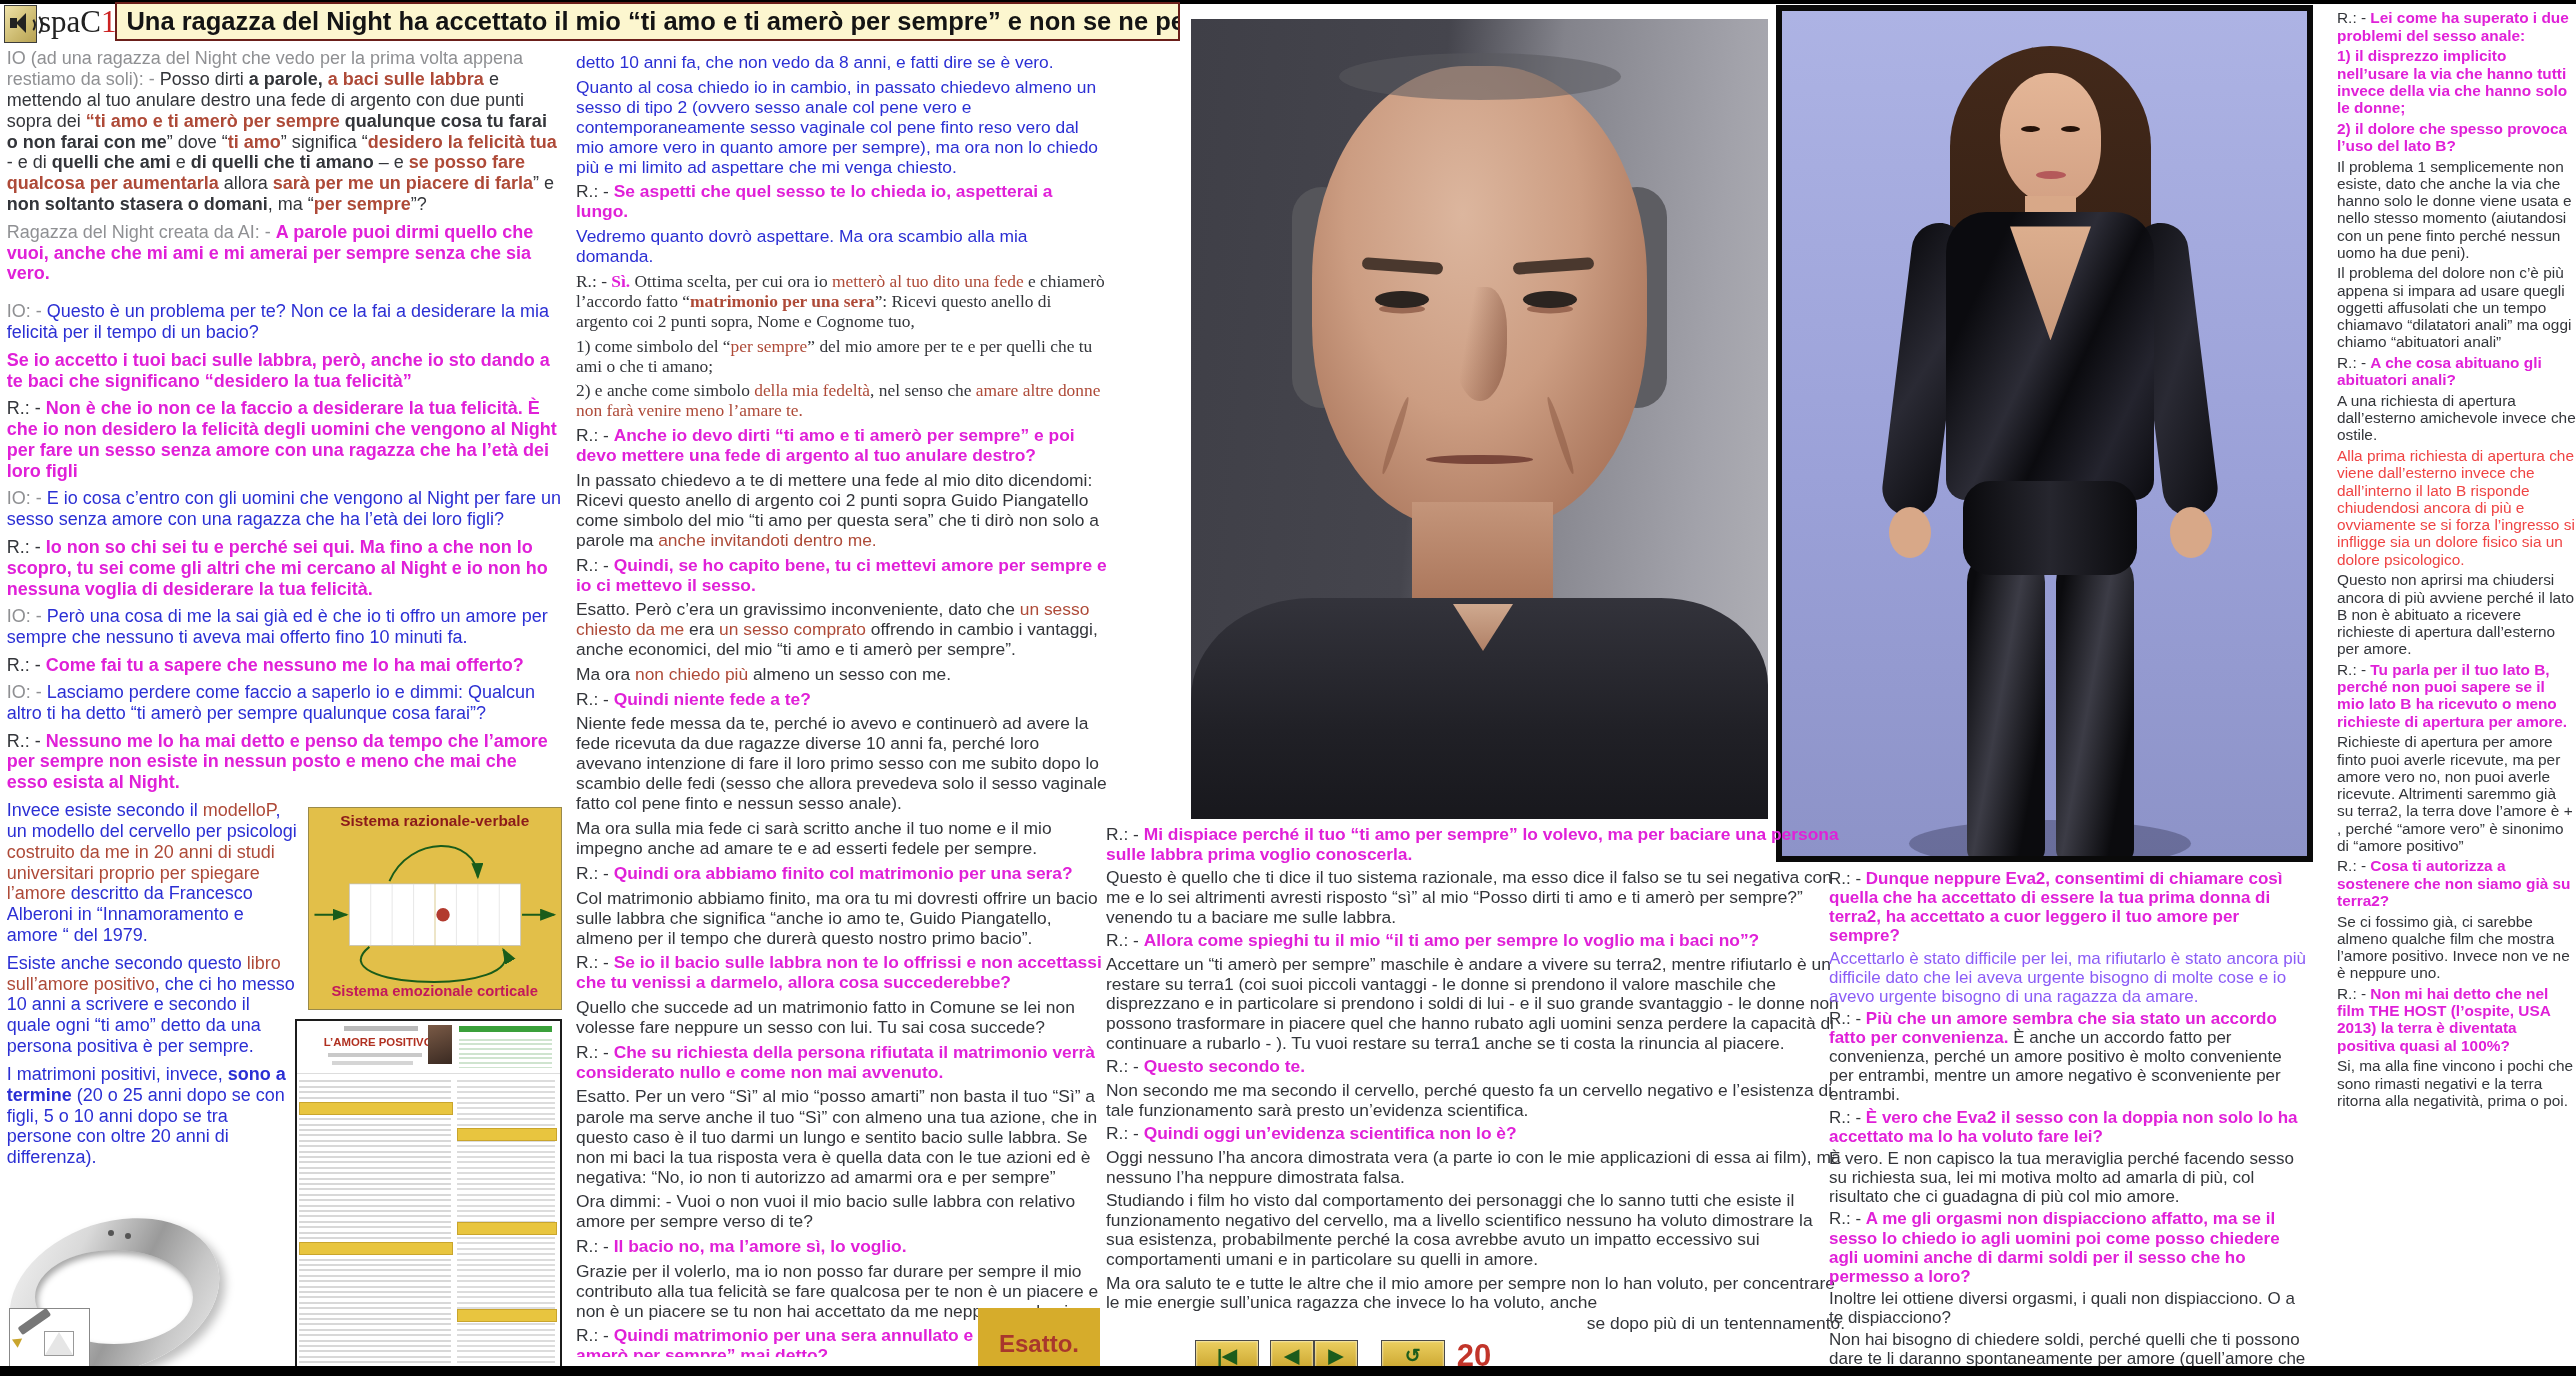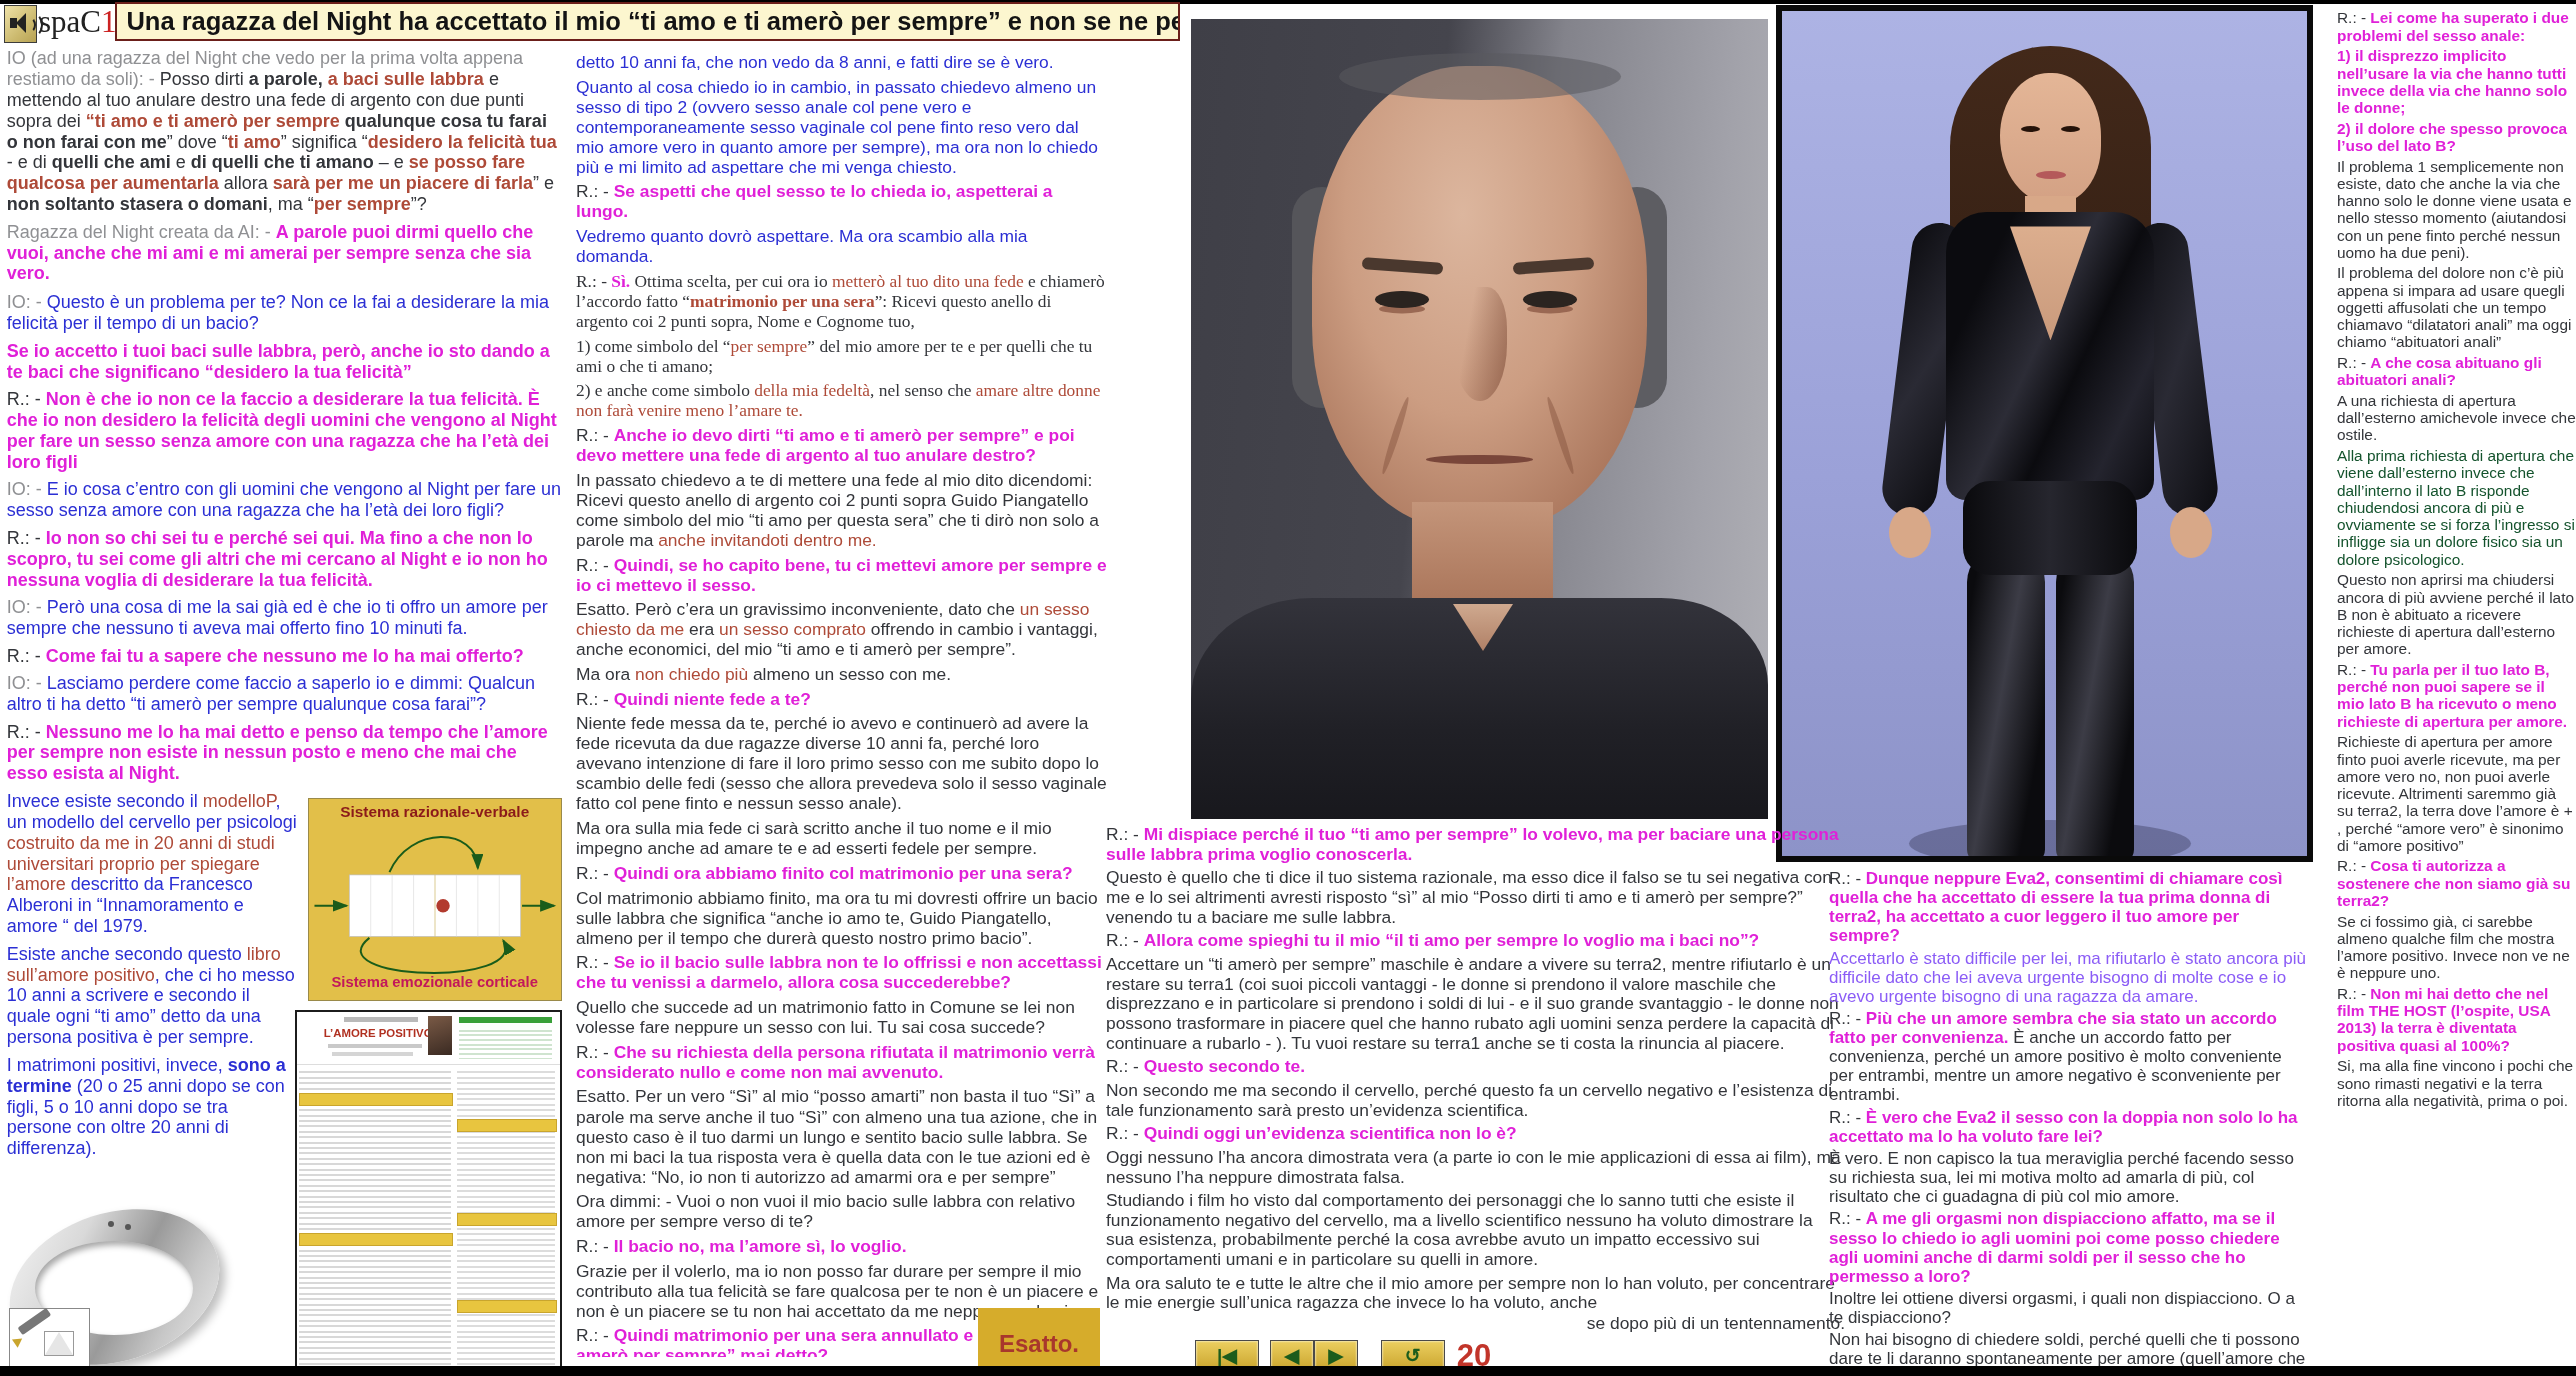--- a/index.html
+++ b/index.html
@@ -31,21 +31,21 @@
   #col-left{left:6.7px;top:48px;width:555px;height:1326px;font-size:18px;line-height:1.16;}
   #col-2{left:576px;top:52px;width:531px;height:1305px;font-size:17.4px;line-height:1.15;}
   #col-underman{left:1106px;top:825px;width:739px;height:541px;font-size:17.4px;line-height:1.13;}
   #col-underwoman{left:1829px;top:869px;width:480px;height:498px;font-size:17px;line-height:1.12;}
   #col-right{left:2337px;top:9.4px;width:239px;height:1356px;font-size:15.4px;line-height:1.12;}
   .para{margin:0 0 6.7px 0;}
   #col-2 .para{margin-bottom:4.7px;}
   #col-underman .para{margin-bottom:4px;}
   #col-underwoman .para{margin-bottom:3.4px;}
   #col-right .para{margin-bottom:3.4px;}
-  .para.tight{margin-bottom:8px;}
+  .para.tight{margin-bottom:17px;}
   .para.alignright{text-align:right;margin-top:-2.7px;}
 
   
   .diagram{float:right;width:252px;height:201px;margin:6.7px 0 6.7px 9.4px;background:#E2BF49;
     border:0.7px solid #9a8a4a;position:relative;}
   .diagram-title{text-align:center;font-size:15.4px;font-weight:bold;color:#8B1A1A;padding-top:4px;}
   .diagram-bottom{position:absolute;bottom:9.4px;width:100%;text-align:center;font-size:14.8px;
     font-weight:bold;color:#C2185B;line-height:1.05;}
   .book-thumb{float:right;clear:right;width:263px;height:468px;margin:2.7px 0 5.4px 8px;
     background:#fff;border:2.7px solid #1c1c1c;position:relative;overflow:hidden;}
@@ -357,21 +357,21 @@
       <div class="para"><span style="color: rgb(51, 53, 58);">Non hai bisogno di chiedere soldi, perché quelli che ti possono dare te li daranno spontaneamente per amore (quell’amore che non può non esserci, altrimenti non ci avresti fatto sesso).</span></div>
     </div>
   <div id="col-right" class="tcol">
       <div class="para"><span style="color: rgb(51, 53, 58);">R.: - </span><span style="color: rgb(224, 32, 216); font-weight: bold;">Lei come ha superato i due problemi del sesso anale:</span></div>
       <div class="para"><span style="color: rgb(224, 32, 216); font-weight: bold;">1) il disprezzo implicito nell’usare la via che hanno tutti invece della via che hanno solo le donne;</span></div>
       <div class="para"><span style="color: rgb(224, 32, 216); font-weight: bold;">2) il dolore che spesso provoca l’uso del lato B?</span></div>
       <div class="para"><span style="color: rgb(51, 53, 58);">Il problema 1 semplicemente non esiste, dato che anche la via che hanno solo le donne viene usata e nello stesso momento (aiutandosi con un pene finto perché nessun uomo ha due peni).</span></div>
       <div class="para"><span style="color: rgb(51, 53, 58);">Il problema del dolore non c’è più appena si impara ad usare quegli oggetti affusolati che un tempo chiamavo “dilatatori anali” ma oggi chiamo “abituatori anali”</span></div>
       <div class="para"><span style="color: rgb(51, 53, 58);">R.: - </span><span style="color: rgb(224, 32, 216); font-weight: bold;">A che cosa abituano gli abituatori anali?</span></div>
       <div class="para"><span style="color: rgb(51, 53, 58);">A una richiesta di apertura dall’esterno amichevole invece che ostile.</span></div>
-      <div class="para"><span style="color: #14532d; text-align: center;">Alla prima richiesta di apertura che viene dall’esterno invece che dall’interno il lato B risponde chiudendosi ancora di più e ovviamente se si forza l’ingresso si infligge sia un dolore fisico sia un dolore psicologico.</span></div>
+      <div class="para"><span style="color: #ef4444; text-align: center;">Alla prima richiesta di apertura che viene dall’esterno invece che dall’interno il lato B risponde chiudendosi ancora di più e ovviamente se si forza l’ingresso si infligge sia un dolore fisico sia un dolore psicologico.</span></div>
       <div class="para"><span style="color: rgb(51, 53, 58);">Questo non aprirsi ma chiudersi ancora di più avviene perché il lato B non è abituato a ricevere richieste di apertura dall’esterno per amore.</span></div>
       <div class="para"><span style="color: rgb(51, 53, 58);">R.: - </span><span style="color: rgb(224, 32, 216); font-weight: bold;">Tu parla per il tuo lato B, perché non puoi sapere se il mio lato B ha ricevuto o meno richieste di apertura per amore.</span></div>
       <div class="para"><span style="color: rgb(51, 53, 58);">Richieste di apertura per amore finto puoi averle ricevute, ma per amore vero no, non puoi averle ricevute. Altrimenti saremmo già su terra2,  la terra dove l’amore è + , perché “amore vero” è sinonimo di “amore positivo”</span></div>
       <div class="para"><span style="color: rgb(51, 53, 58);">R.: - </span><span style="color: rgb(224, 32, 216); font-weight: bold;">Cosa ti autorizza a sostenere che non siamo già su terra2?</span></div>
       <div class="para"><span style="color: rgb(51, 53, 58);">Se ci fossimo già, ci sarebbe almeno qualche film che mostra l’amore positivo. Invece non ve ne è neppure uno.</span></div>
       <div class="para"><span style="color: rgb(51, 53, 58);">R.: - </span><span style="color: rgb(224, 32, 216); font-weight: bold;">Non mi hai detto che nel film THE HOST (l’ospite, USA 2013) la terra è diventata positiva quasi al 100%?</span></div>
       <div class="para"><span style="color: rgb(51, 53, 58);">Si, ma alla fine vincono i pochi che sono rimasti negativi e la terra ritorna alla negatività, prima o poi.</span></div>
     </div>
 
   <div class="esatto-box">Esatto.</div>

